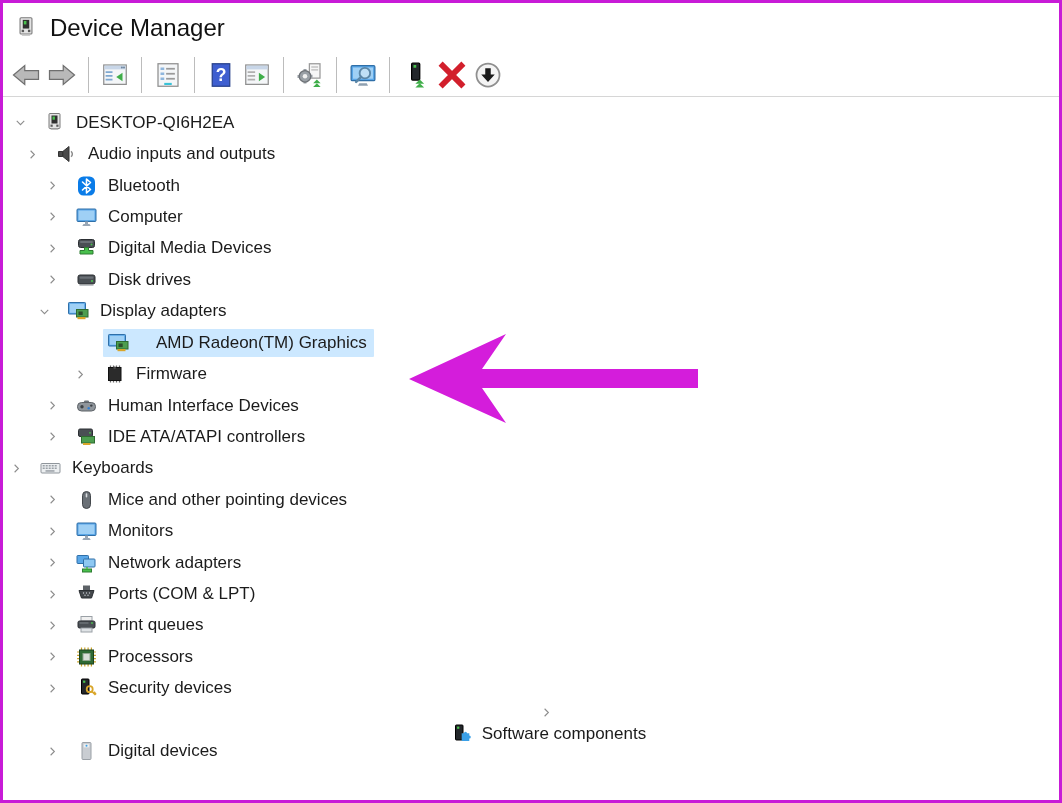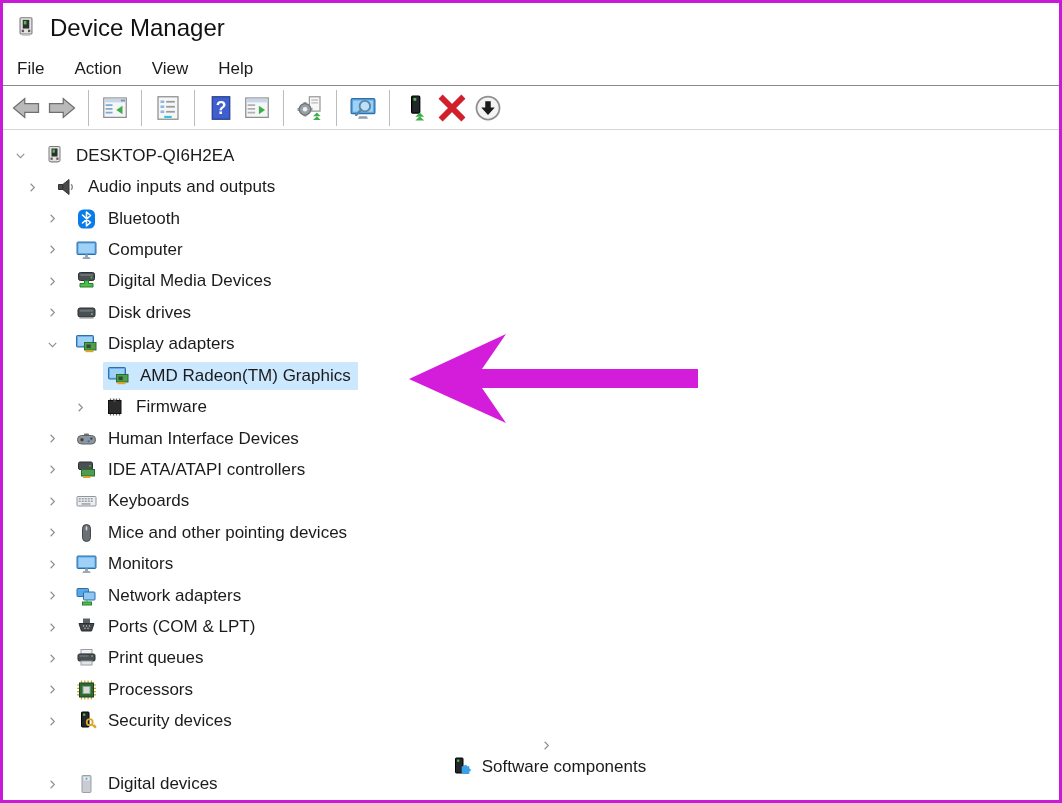--- a/index.html
+++ b/index.html
@@ -23,21 +23,21 @@
   
   .toolbar{height:43px;display:flex;align-items:center;padding-left:5px;}
   .tbtn{width:36px;height:38px;display:flex;align-items:center;justify-content:center;flex:none;}
   .tsep{width:1px;height:36px;background:#bcbcbc;margin:0 8px;flex:none;}
   .toolbar-sep{height:1px;background:#d6d6d6;}
   
   .tree{padding-top:10px;}
   .row{display:flex;align-items:center;height:31.43px;white-space:nowrap;}
   .chev{width:26px;height:16px;flex:none;display:flex;align-items:center;justify-content:center;margin-right:6px;}
   .content{display:flex;align-items:center;padding:2px 7px 2px 2px;border-radius:1px;}
-  .content.selected{background:#cce8ff;}
+  .content.selected{background:#cce8ff;gap:16px;}
   .ticon{width:27px;height:24px;flex:none;margin-right:8px;display:flex;align-items:center;justify-content:center;}
   .lbl{font-size:17px;}
   
   .overlay{position:absolute;left:0;top:0;pointer-events:none;}
   svg{display:block;}
 </style>
 </head>
 <body>
 
 <svg width="0" height="0" style="position:absolute" aria-hidden="true">
@@ -253,26 +253,20 @@
 
   <div class="titlebar">
     <span class="appicon">
       <svg width="26" height="26" viewBox="0 0 24 24">
           <use href="#i-device-manager"></use>
         </svg>
     </span>
     <span class="title">Device Manager</span>
   </div>
 
-  <div class="menubar">
-    <span class="mi">File</span>
-    <span class="mi">Action</span>
-    <span class="mi">View</span>
-    <span class="mi">Help</span>
-  </div>
 
   <div class="toolbar" id="toolbar">
       <div class="tbtn">
         <span>
           <svg width="30" height="30" viewBox="0 0 24 24">
             <use href="#i-arrow-left"></use>
           </svg>
         </span>
       </div>
       <div class="tbtn">
@@ -444,21 +438,21 @@
     <span class="content">
       <span class="ticon">
             <svg width="27" height="24" viewBox="0 0 24 24">
               <use href="#i-disk-drive"></use>
             </svg>
           </span>
       <span class="lbl">Disk drives</span>
     </span>
   </div>
 
-  <div class="row" style="padding-left: 36px;">
+  <div class="row" style="padding-left: 28px;">
     <span class="chev">
           <svg width="15" height="15" viewBox="0 0 24 24">
             <use href="#i-chev-down"></use>
           </svg>
         </span>
     <span class="content">
       <span class="ticon">
             <svg width="27" height="24" viewBox="0 0 24 24">
               <use href="#i-display-adapter"></use>
             </svg>
@@ -520,21 +514,21 @@
     <span class="content">
       <span class="ticon">
             <svg width="27" height="24" viewBox="0 0 24 24">
               <use href="#i-ide-controller"></use>
             </svg>
           </span>
       <span class="lbl">IDE ATA/ATAPI controllers</span>
     </span>
   </div>
 
-  <div class="row" style="padding-left: 36px; text-align: right;">
+  <div class="row" style=" text-align: right;">
     <span class="chev">
           <svg width="15" height="15" viewBox="0 0 24 24">
             <use href="#i-chev-right"></use>
           </svg>
         </span>
     <span class="content">
       <span class="ticon">
             <svg width="27" height="24" viewBox="0 0 24 24">
               <use href="#i-keyboard"></use>
             </svg>

